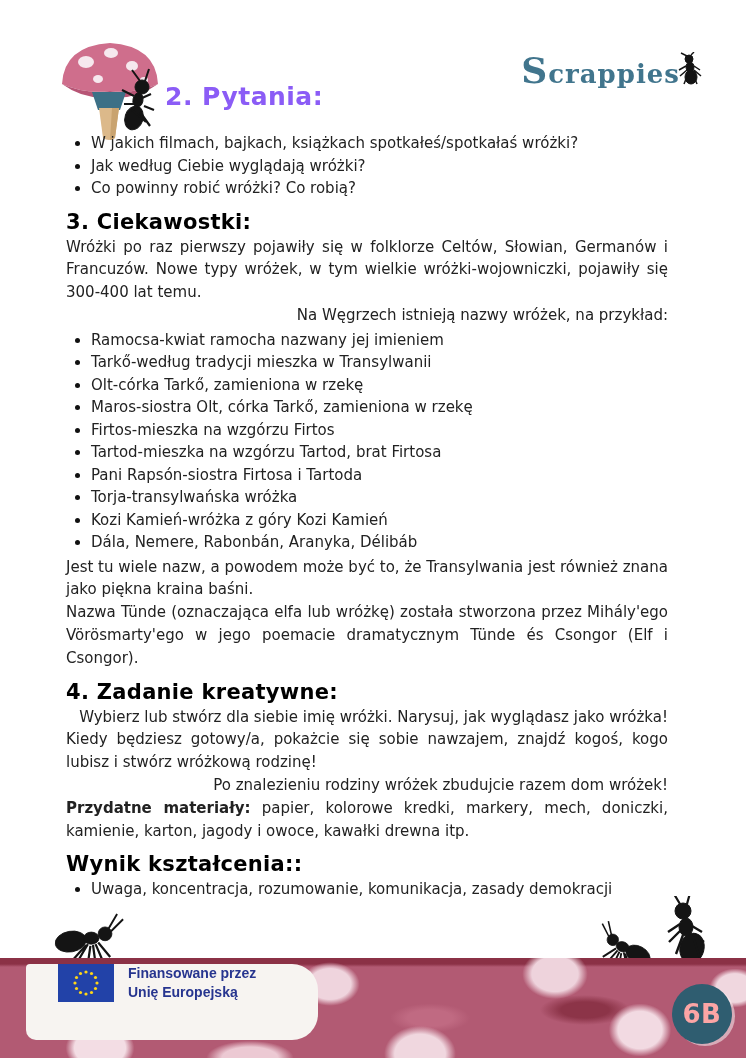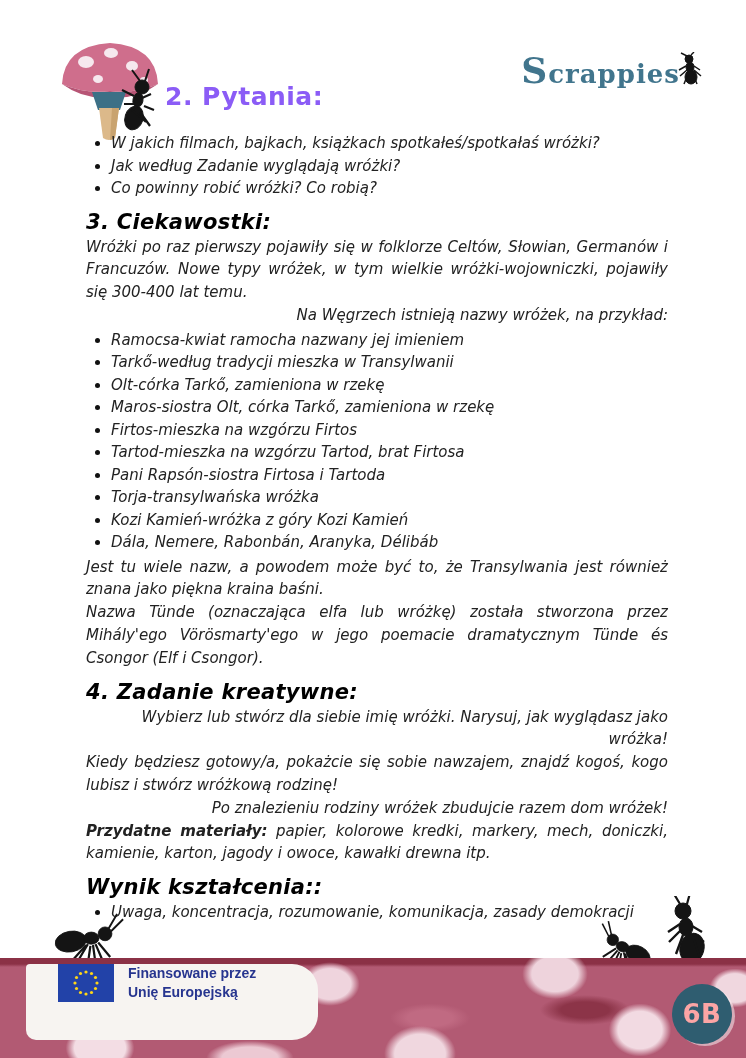--- a/index.html
+++ b/index.html
@@ -26,21 +26,21 @@
     font-size:26px; letter-spacing:1px; line-height:1;
   }
   .logo-text::first-letter { font-size:36px; }
   .logo-ant { width:30px; height:34px; margin-left:-4px; margin-bottom:2px; }
   .h-main {
     position:absolute; left:165px; top:82px;
     font-size:25px; font-weight:800; color:#8b5cf6; letter-spacing:0.5px;
   }
 
   
-  .content { padding:4px 78px 0 86px;font-style:italic; }
+  .content { padding:4px 78px 0 66px; }
   h2.sec {
     font-size:21px; font-weight:800; color:#000;
     letter-spacing:0.3px; margin:10px 0 2px 0;
   }
   p.body { font-size:15px; line-height:1.52; text-align:justify; }
   p.body.noj { text-align:right; }
   ul.blist { list-style:none; margin:2px 0 2px 0; }
   ul.blist li {
     position:relative; padding-left:25px;
     font-size:15px; line-height:1.5;
@@ -144,21 +144,21 @@
       </svg>
     </div>
 
     <div class="h-main">2. Pytania:</div>
   </div>
 
   <div class="content">
 
     <ul class="blist">
         <li>W jakich filmach, bajkach, książkach spotkałeś/spotkałaś wróżki?</li>
-        <li>Jak według Zadanie wyglądają wróżki?</li>
+        <li>Jak według Ciebie wyglądają wróżki?</li>
         <li>Co powinny robić wróżki? Co robią?</li>
       </ul>
 
     <h2 class="sec">3. Ciekawostki:</h2>
     <p class="body">Wróżki po raz pierwszy pojawiły się w folklorze Celtów, Słowian, Germanów i Francuzów. Nowe typy wróżek, w tym wielkie wróżki-wojowniczki, pojawiły się 300-400 lat temu.</p>
     <p class="body noj">Na Węgrzech istnieją nazwy wróżek, na przykład:</p>
 
     <ul class="blist">
         <li>Ramocsa-kwiat ramocha nazwany jej imieniem</li>
         <li>Tarkő-według tradycji mieszka w Transylwanii</li>

